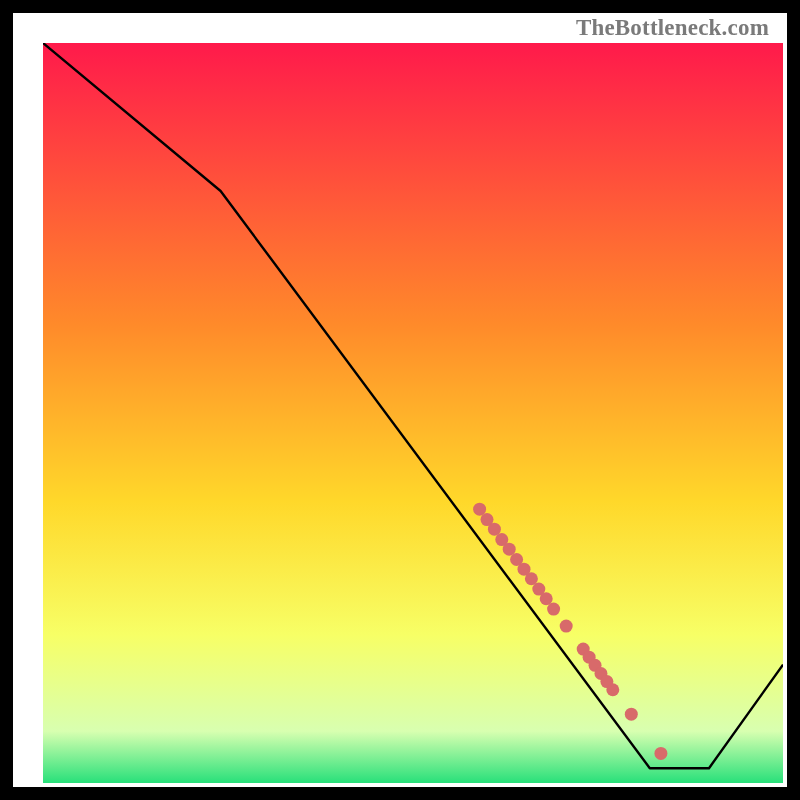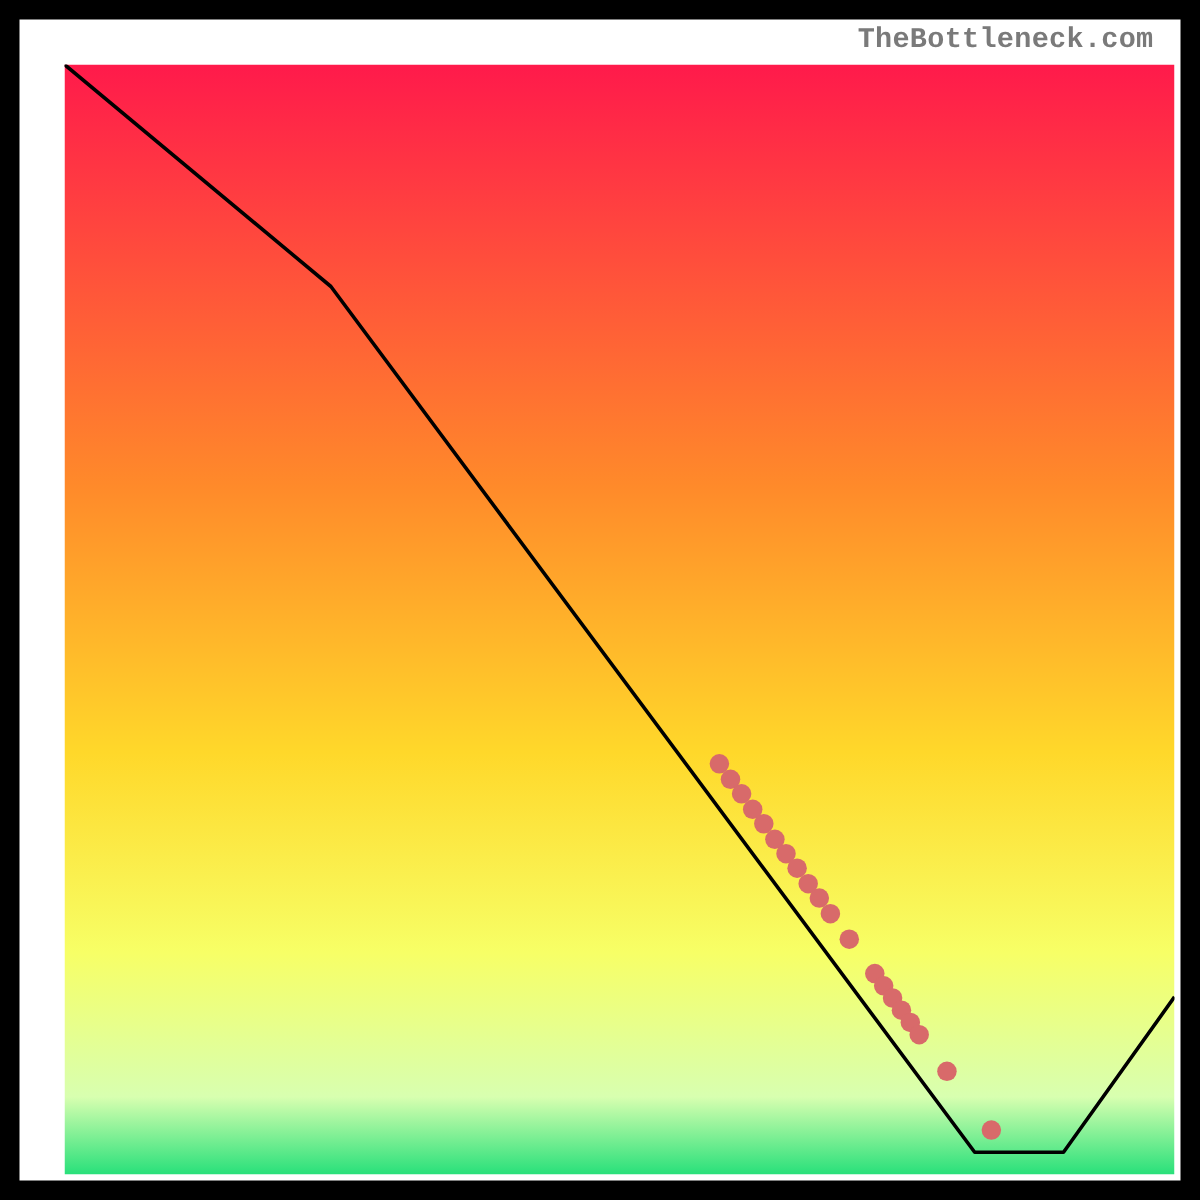--- a/index.html
+++ b/index.html
@@ -22,22 +22,22 @@
     position: absolute;
     left: 30px;
     top: 30px;
     width: 740px;
     height: 740px;
   }
   .watermark {
     position: absolute;
     top: 2px;
     right: 18px;
-    font-family: Liberation Mono, monospace;
-    font-size: 19px;
+    font-family: Liberation Serif, serif;
+    font-size: 23px;
     font-weight: bold;
     color: #7a7a7a;
     letter-spacing: 0.2px;
   }
   svg { display: block; }
 </style>
 </head>
 <body>
 
 <div class="frame">

